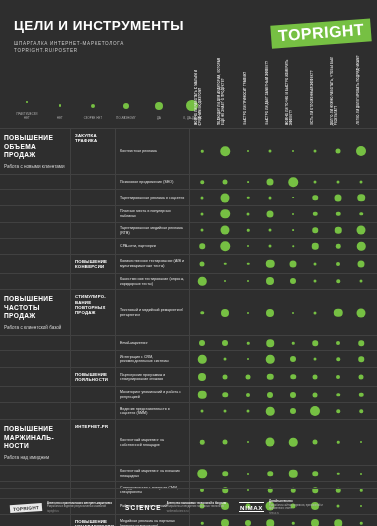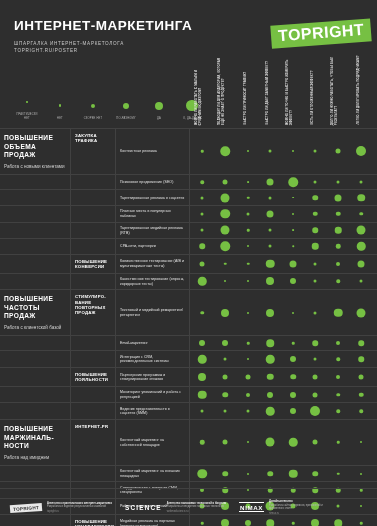--- a/index.html
+++ b/index.html
@@ -174,21 +174,21 @@
   .fd2 { font-size: 2.6px; line-height: 3.3px; color: #b5b5b5; margin-top: 0.5px; }
   .fd3 { font-size: 2.6px; line-height: 3.3px; color: #8f8f8f; margin-top: 1.5px; }
 </style>
 </head>
 <body>
 
 <div id="poster">
 
   <div class="header">
     <div class="title">
-      <div>ИНТЕРНЕТ-МАРКЕТИНГА</div>
+      <div>ЦЕЛИ И ИНСТРУМЕНТЫ</div>
     </div>
     <div class="subtitle">
       <div>ШПАРГАЛКА ИНТЕРНЕТ-МАРКЕТОЛОГА</div>
       <div>TOPRIGHT.RU/POSTER</div>
     </div>
 
     <div class="logo-banner">
       <span>TOPRIGHT</span>
     </div>
 

